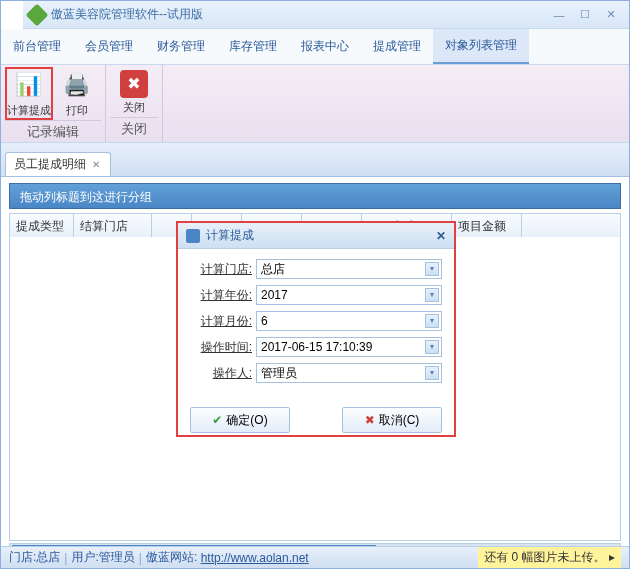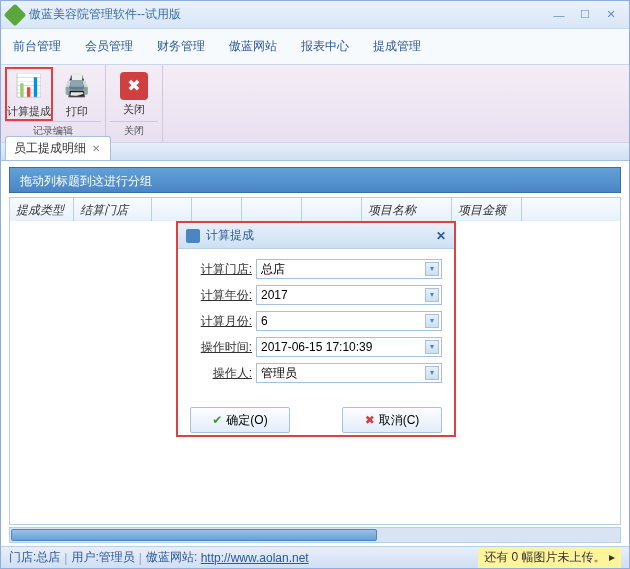--- a/index.html
+++ b/index.html
@@ -1,39 +1,39 @@
 <!DOCTYPE html>
 <html><head>
 <meta charset="utf-8">
 <style>
 * { box-sizing: border-box; margin: 0; padding: 0; }
 body { font-family: "Microsoft YaHei", SimSun, sans-serif; font-size: 12px; background: #f0f0f0; width: 630px; height: 569px; overflow: hidden; }
 .window { width: 630px; height: 569px; border: 1px solid #8caee0; background: #fff; position: relative; }
-.titlebar { height: 28px; background: linear-gradient(#eaf2fc, #d8e6f6); display: flex; align-items: center; padding: 0 6px; border-bottom: 1px solid #c8d8ec; }
+.titlebar { height: 28px; background: linear-gradient(#eaf2fc, #d8e6f6); display: flex; align-items: center; padding: 0 6px; border-bottom: 1px solid #c8d8ec; margin-left: 22px; }
 .titlebar-icon { width: 16px; height: 16px; background: #5aa83c; transform: rotate(45deg); margin-right: 6px; border-radius: 2px; }
 .titlebar-text { color: #3a6ea5; flex: 1; }
 .win-btns { display: flex; gap: 2px; }
 .win-btn { width: 24px; height: 16px; color: #6a8cb5; display: flex; align-items: center; justify-content: center; font-size: 11px; cursor: default; }
 .menubar { height: 36px; display: flex; border-bottom: 1px solid #c8d8ec; background: #f7fafd; }
 .menu-item { padding: 0 12px; display: flex; align-items: center; color: #2b5a9a; cursor: pointer; }
 .menu-item.active { background: #dce8f7; border-bottom: 2px solid #6a9fd8; }
 .ribbon { height: 78px; background: linear-gradient(#f5edf5, #e8e0f0); display: flex; border-bottom: 1px solid #c8d8ec; }
 .ribbon-group { border-right: 1px solid #d0c8dd; padding: 2px 4px; text-align: center; display: flex; flex-direction: column; }
 .ribbon-items { display: flex; flex: 1; }
 .ribbon-btn { width: 48px; display: flex; flex-direction: column; align-items: center; justify-content: center; cursor: pointer; }
 .ribbon-btn.highlight { border: 2px solid #e04040; }
 .ribbon-icon { width: 32px; height: 32px; display: flex; align-items: center; justify-content: center; font-size: 22px; }
 .ribbon-label { font-size: 11px; color: #333; margin-top: 2px; }
-.ribbon-group-label { font-size: 10px; color: #555; border-top: 1px solid #d0c8dd; padding: 2px 0; }
-.tab-strip { height: 18px; background: linear-gradient(#e8effb, #d0dff2); display: flex; align-items: flex-end; padding-left: 4px; border-bottom: 1px solid #a8c0e0; }
+.ribbon-group-label { font-size: 13px; color: #555; border-top: 1px solid #d0c8dd; padding: 2px 0; }
+.tab-strip { height: 34px; background: linear-gradient(#e8effb, #d0dff2); display: flex; align-items: flex-end; padding-left: 4px; border-bottom: 1px solid #a8c0e0; }
 .doc-tab { background: #fff; border: 1px solid #a8c0e0; border-bottom: none; padding: 3px 10px 3px 8px; display: flex; align-items: center; gap: 6px; border-radius: 3px 3px 0 0; font-size: 12px; color: #333; }
 .doc-tab .x { color: #888; font-size: 10px; cursor: pointer; }
 .content { position: relative; height: 384px; }
 .group-hint { position: absolute; left: 8px; right: 8px; top: 6px; height: 26px; background: linear-gradient(#61a0d7, #4a86c5); color: #fff; padding: 5px 10px; border: 1px solid #3a6ea5; }
-.grid-header { position: absolute; left: 8px; right: 8px; top: 36px; height: 32px; display: flex; border: 1px solid #b8cfe8; background: linear-gradient(#f8fbfe, #e2edf9); font-style: italic; }
+.grid-header { position: absolute; left: 8px; right: 8px; top: 36px; height: 32px; display: flex; border: 1px solid #b8cfe8; background: linear-gradient(#f8fbfe, #e2edf9); }
 .grid-col { border-right: 1px solid #b8cfe8; padding: 4px 6px; color: #333; }
 .grid-body { position: absolute; left: 8px; right: 8px; top: 60px; bottom: 20px; background: #fff; border: 1px solid #b8cfe8; border-top: none; }
 .hscroll { position: absolute; left: 8px; right: 8px; bottom: 2px; height: 16px; background: #d8e4f2; border: 1px solid #b8cfe8; }
 .hscroll-thumb { position: absolute; left: 1px; top: 1px; width: 60%; height: 12px; background: linear-gradient(#9cc0e8, #6a9fd8); border: 1px solid #4a86c5; border-radius: 2px; }
 .dialog { position: absolute; left: 175px; top: 220px; width: 280px; border: 2px solid #e04040; background: #fff; z-index: 10; }
 .dialog-title { height: 26px; background: linear-gradient(#e8f0fa, #cce0f2); display: flex; align-items: center; padding: 0 8px; border-bottom: 1px solid #b8cfe8; }
 .dialog-title .ico { width: 14px; height: 14px; background: #4a86c5; border-radius: 2px; margin-right: 6px; }
 .dialog-title-text { flex: 1; color: #2b5a9a; }
 .dialog-close { color: #2b5a9a; font-weight: bold; cursor: pointer; }
 .dialog-body { padding: 10px 12px 12px; }
@@ -59,23 +59,24 @@
       <div class="win-btn">—</div>
       <div class="win-btn">☐</div>
       <div class="win-btn">✕</div>
     </div>
   </div>
 
   <div class="menubar" id="menubar">
       <div class="menu-item">前台管理</div>
       <div class="menu-item">会员管理</div>
       <div class="menu-item">财务管理</div>
-      <div class="menu-item">傲蓝网站</div>
+      <div class="menu-item">库存管理</div>
       <div class="menu-item">报表中心</div>
       <div class="menu-item">提成管理</div>
+      <div class="menu-item active">对象列表管理</div>
     </div>
 
   <div class="ribbon" id="ribbon">
       <div class="ribbon-group">
         <div class="ribbon-items">
           <div class="ribbon-btn highlight">
             <div class="ribbon-icon">📊</div>
             <div class="ribbon-label">计算提成</div>
           </div>
           <div class="ribbon-btn">

